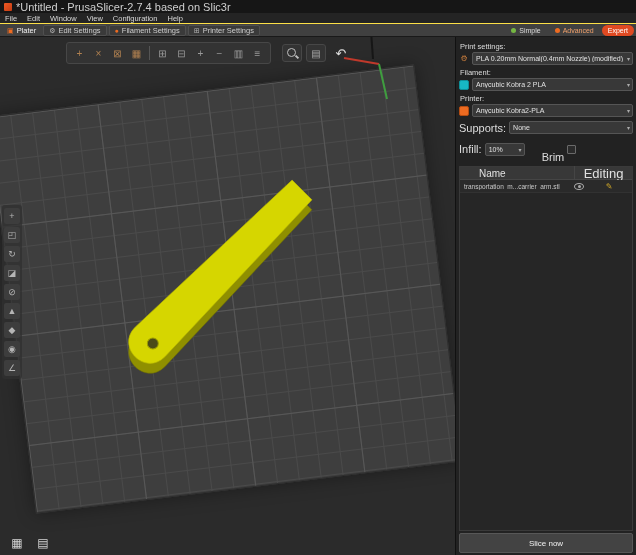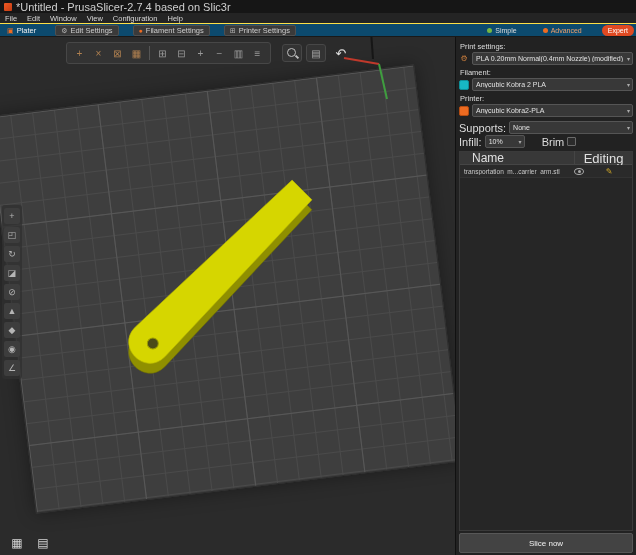--- a/index.html
+++ b/index.html
@@ -10,21 +10,21 @@
   
   .titlebar { height:13px; background:#161616; display:flex; align-items:center; padding:0 4px; gap:4px; }
   .app-icon { width:8px; height:8px; background:linear-gradient(135deg,#f05a24,#c43b12); border-radius:1px; flex:0 0 auto; }
   .titlebar .title { font-size:11px; color:#cfcfcf; white-space:nowrap; }
 
   
   .menubar { height:11px; background:#242424; display:flex; align-items:center; padding:0 5px; gap:10px; border-bottom:1px solid #fde047; }
   .menubar span { font-size:7.5px; color:#d8d8d8; cursor:default; }
 
   
-  .tabbar { height:13px; background:#0c4a6e; display:flex; align-items:center; padding:0 2px; gap:14px; border-bottom:1px solid #191919; }
+  .tabbar { height:13px; background:#404040; display:flex; align-items:center; padding:0 2px; gap:2px; border-bottom:1px solid #191919; }
   .tab { display:flex; align-items:center; gap:3px; padding:0 5px; height:11px; font-size:7.5px; color:#cccccc; white-space:nowrap; }
   .tab.active { color:#f0f0f0; }
   .tab.btn { background:#3a3a3a; border:1px solid #4f4f4f; border-radius:2px; }
   .tabicon { font-size:7px; line-height:1; }
   .ti-plater { color:#ed6b21; }
   .ti-gear { color:#b0b0b0; }
   .ti-filament { color:#ed6b21; }
   .ti-printer { color:#b0b0b0; }
   .tab-spacer { flex:1; }
   .mode-pill { display:flex; align-items:center; gap:3px; padding:1px 6px; height:11px; border-radius:6px; font-size:7px; color:#dddddd; white-space:nowrap; }
@@ -85,21 +85,21 @@
   .combo { flex:1; display:flex; align-items:center; height:13px; background:#383838; border:1px solid #555555; border-radius:2px; padding:0 2px 0 3px; overflow:hidden; }
   .combo .ctext { flex:1; font-size:7px; color:#e2e2e2; white-space:nowrap; overflow:hidden; }
   .combo .arrow { font-size:6px; color:#aaaaaa; flex:0 0 auto; }
   .combo.narrow { flex:0 0 40px; }
   .inline-label { font-size:11px; color:#dddddd; flex:0 0 auto; }
   .checkbox { width:9px; height:9px; background:#2b2b2b; border:1px solid #6a6a6a; border-radius:1px; flex:0 0 auto; }
   .sb-gap { height:3px; }
 
   .obj-table { flex:1; display:flex; flex-direction:column; border:1px solid #3a3a3a; background:#262626; margin-top:2px; }
   .thead { display:flex; height:13px; background:#383838; border-bottom:1px solid #454545; align-items:center; }
-  .thead .c-name { flex:1; font-size:12px; color:#e0e0e0; padding-left:12px; }
+  .thead .c-name { flex:1; font-size:10px; color:#e0e0e0; padding-left:19px; }
   .thead .c-edit { flex:0 0 58px; font-size:13px; color:#e0e0e0; text-align:center; border-left:1px solid #454545; }
   .trow { display:flex; height:13px; align-items:center; background:#2a2a2a; border-bottom:1px solid #323232; }
   .trow .tname { flex:1; font-size:6.5px; color:#c8c8c8; padding-left:4px; white-space:nowrap; overflow:hidden; }
   .eye { position:relative; width:10px; height:7px; border:1px solid #aaaaaa; border-radius:50%; margin-right:2px; flex:0 0 auto; }
   .eye::after { content:""; position:absolute; left:3px; top:1.5px; width:3px; height:3px; background:#aaaaaa; border-radius:50%; }
   .editcell { flex:0 0 46px; display:flex; justify-content:center; }
   .editglyph { font-size:8px; color:#c9a227; }
   .tbody-fill { flex:1; }
 
   .slice-btn { height:20px; margin:2px 0 2px 0; background:#434343; border:1px solid #575757; border-radius:2px;
@@ -253,21 +253,21 @@
           <span class="arrow">▾</span>
         </div>
       </div>
 
       <div class="sb-row">
         <span class="inline-label">Infill:</span>
         <div class="combo narrow">
           <span class="ctext">10%</span>
           <span class="arrow">▾</span>
         </div>
-        <span class="inline-label" style="margin-left:14px;">Brim</span>
+        <span class="inline-label" style="margin-left:14px;margin-top:16px;">Brim</span>
         <span class="checkbox"></span>
       </div>
 
       <div class="obj-table">
         <div class="thead">
           <span class="c-name">Name</span>
           <span class="c-edit">Editing</span>
         </div>
         <div class="trow">
           <span class="tname">transportation_m...carrier_arm.stl</span>

